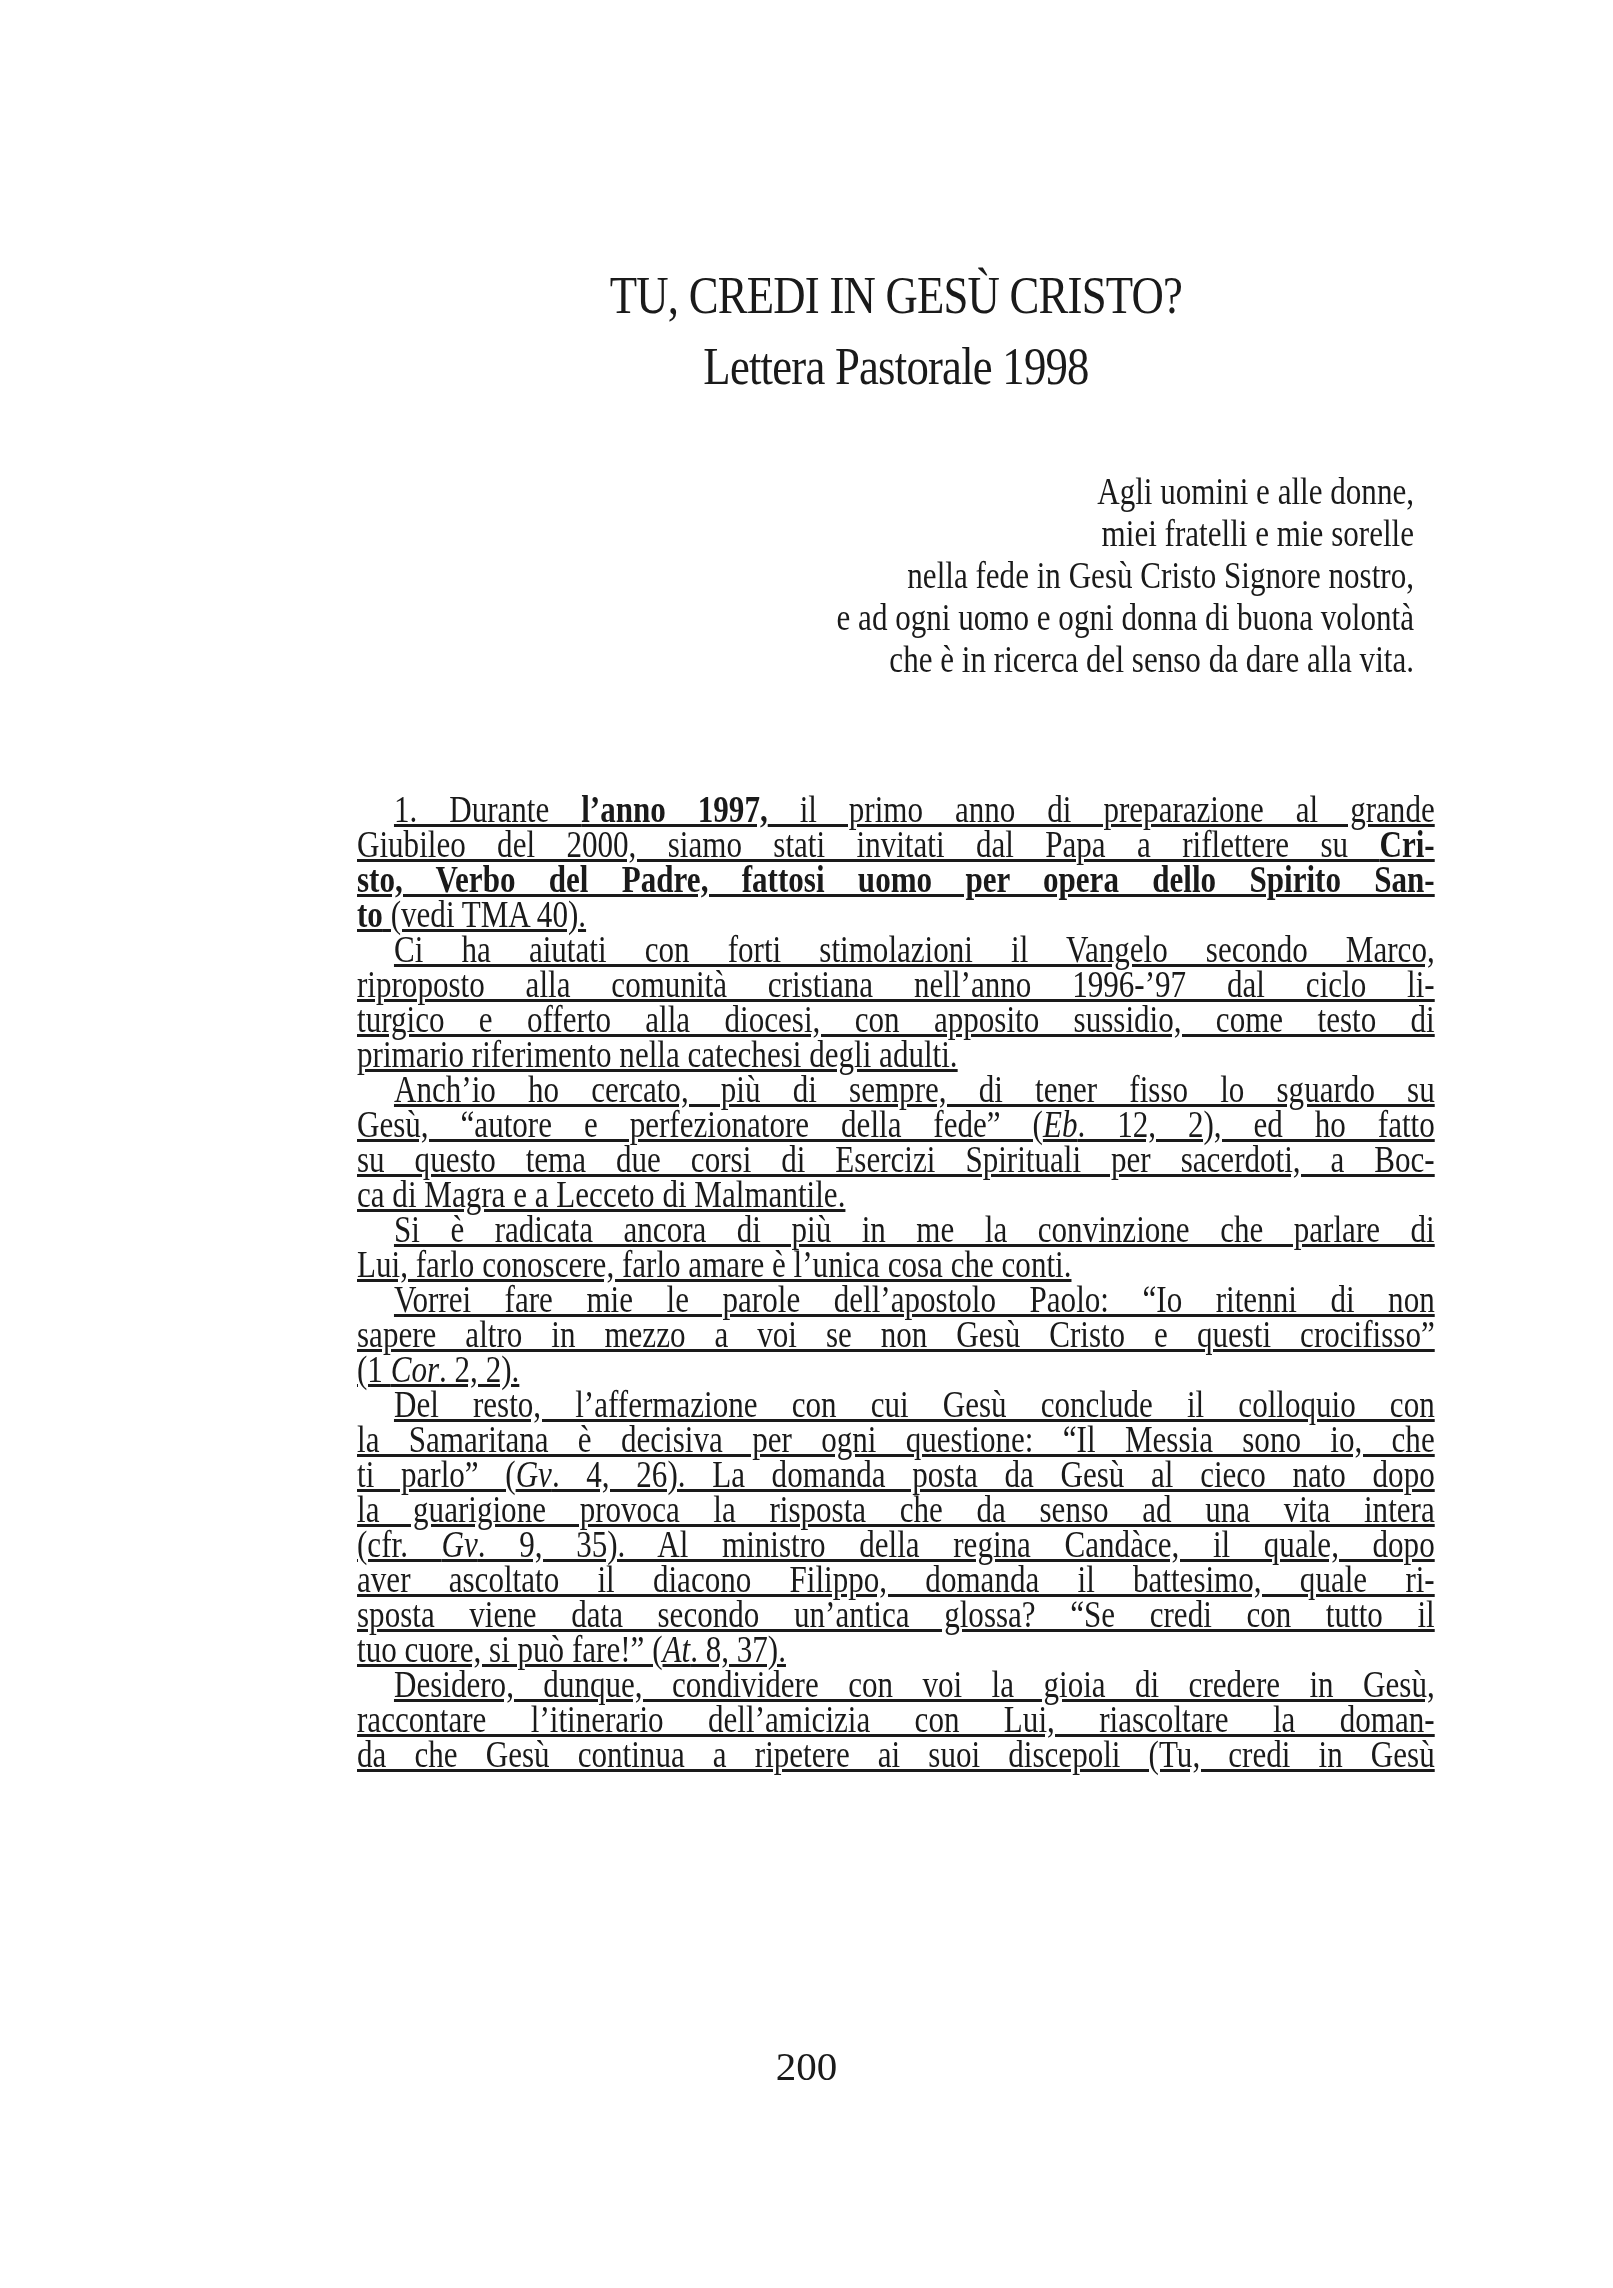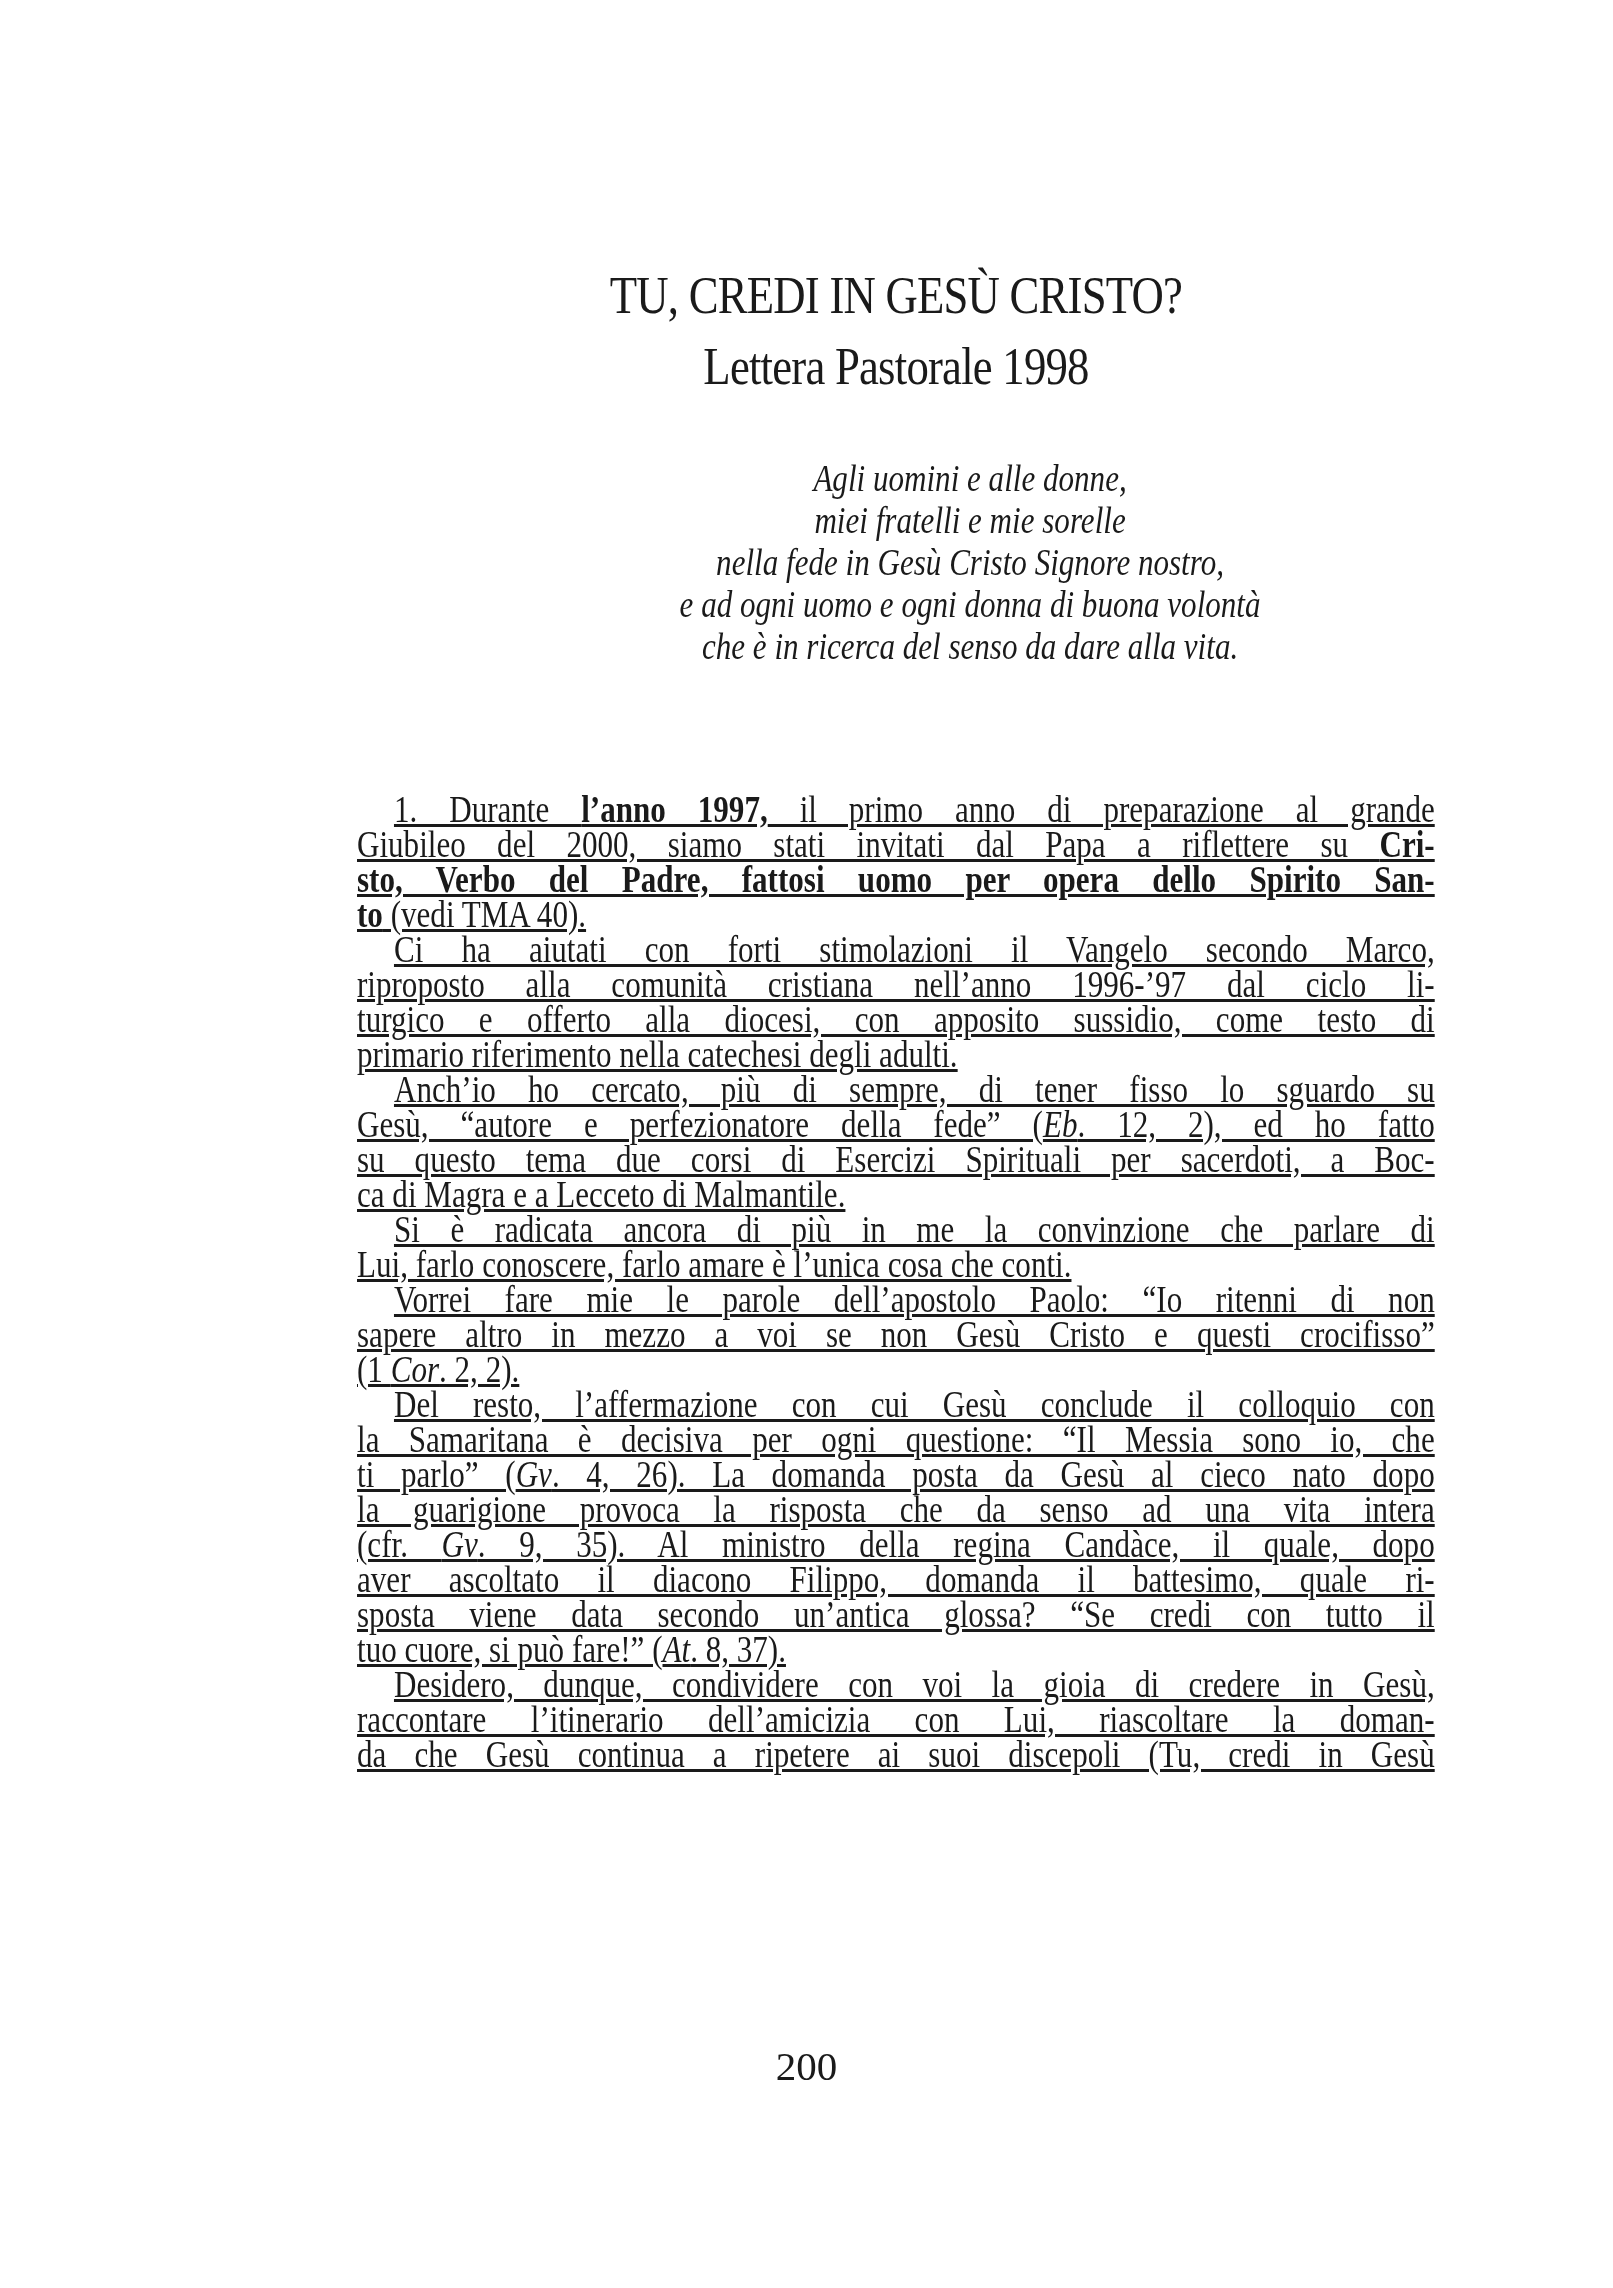--- a/index.html
+++ b/index.html
@@ -6,22 +6,22 @@
     body { width: 1613px; height: 2289px; position: relative; overflow: hidden;
            font-family: "Liberation Serif", "DejaVu Serif", serif; color: #1a1a1a; }
     .page { position: absolute; left: 0; top: 0; width: 1613px; height: 2289px; }
 
     .title { position: absolute; left: 357px; width: 1078px; text-align: center;
              font-size: 52px; line-height: 1; letter-spacing: -0.9px;
              transform: scaleX(0.86); transform-origin: center; }
     .title.t1 { top: 270px; }
     .title.t2 { top: 341px; }
 
-    .dedication { position: absolute; left: 357px; top: 458px; width: 1057px;
-                  text-align: center; font-style: italic; font-size: 37px; line-height: 42px; }
+    .dedication { position: absolute; left: 357px; top: 471px; width: 1057px;
+                  text-align: right; font-size: 37px; line-height: 42px; }
     .dedication .dline { display: block; white-space: nowrap; transform: scaleX(0.84); transform-origin: right; }
 
     .body-text { position: absolute; left: 357px; top: 792px; width: 1078px;
                  font-size: 37px; line-height: 35px; text-decoration: underline; }
     .line { display: block; white-space: nowrap; text-align: justify; text-align-last: justify;
             width: 1283px; transform: scaleX(0.84); transform-origin: left; }
     .line.last { text-align-last: left; }
     .line.indent { padding-left: 44px; width: 1239px; }
     .b { font-weight: bold; }
     .i { font-style: italic; }

